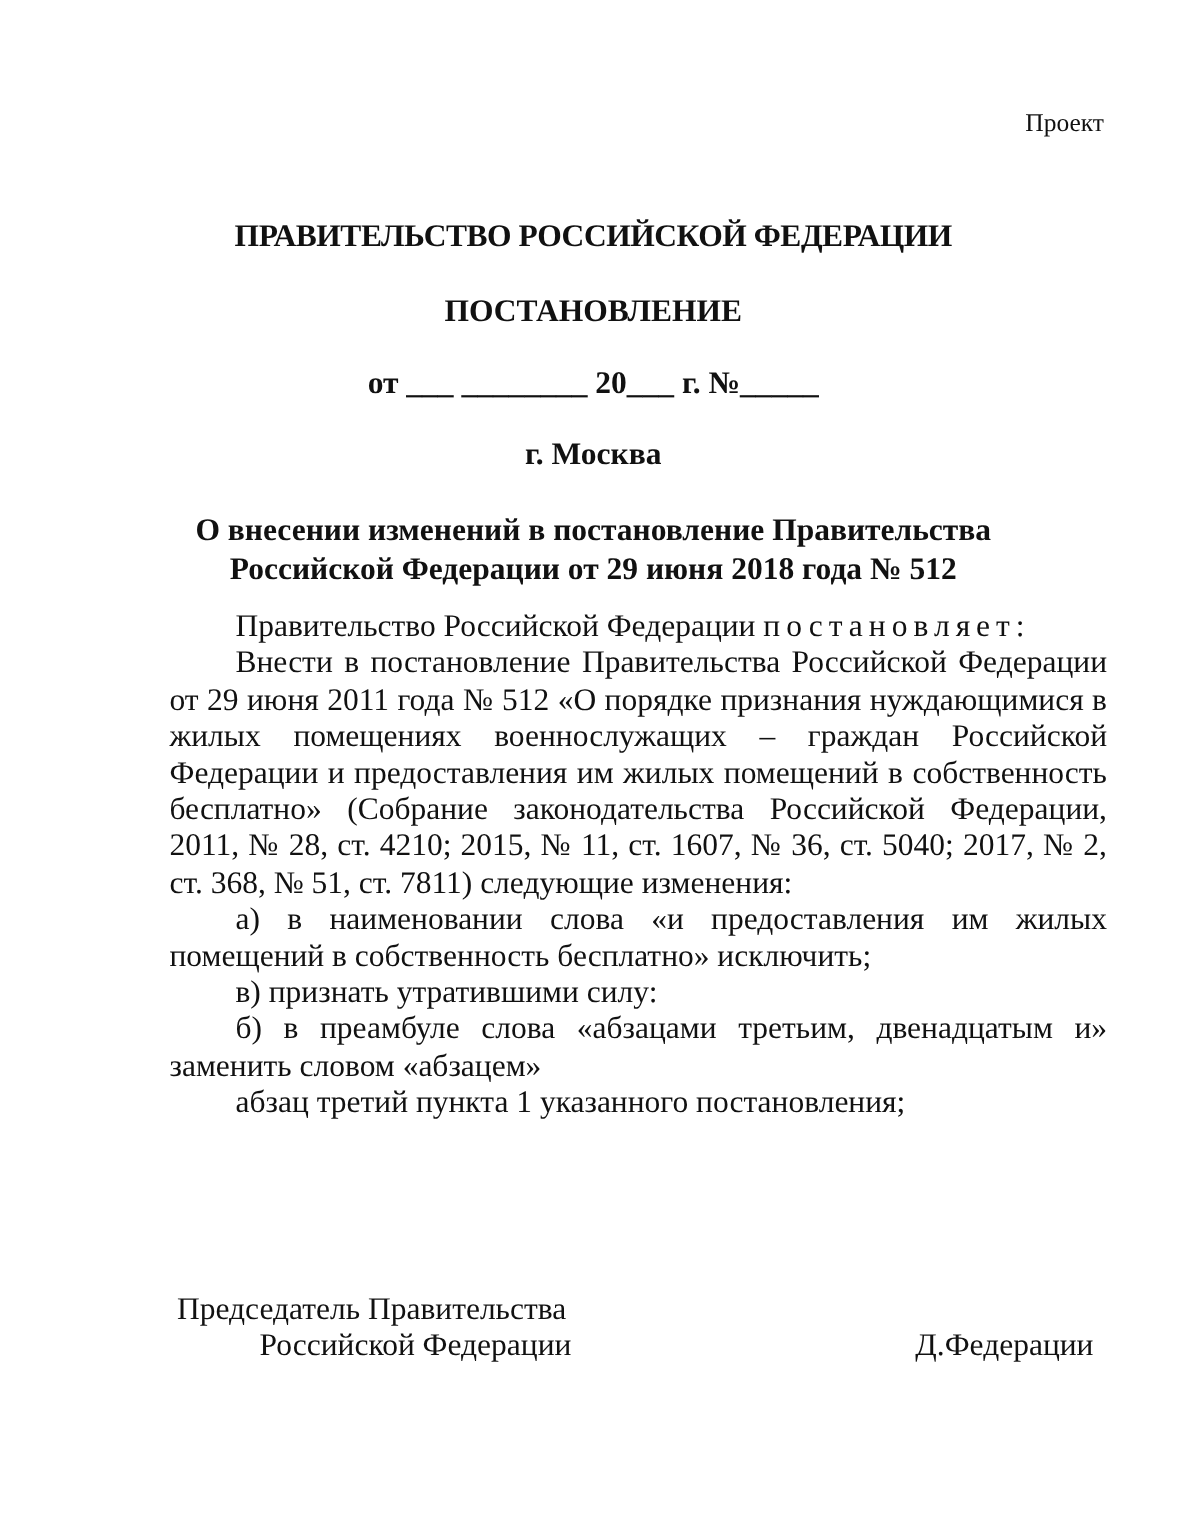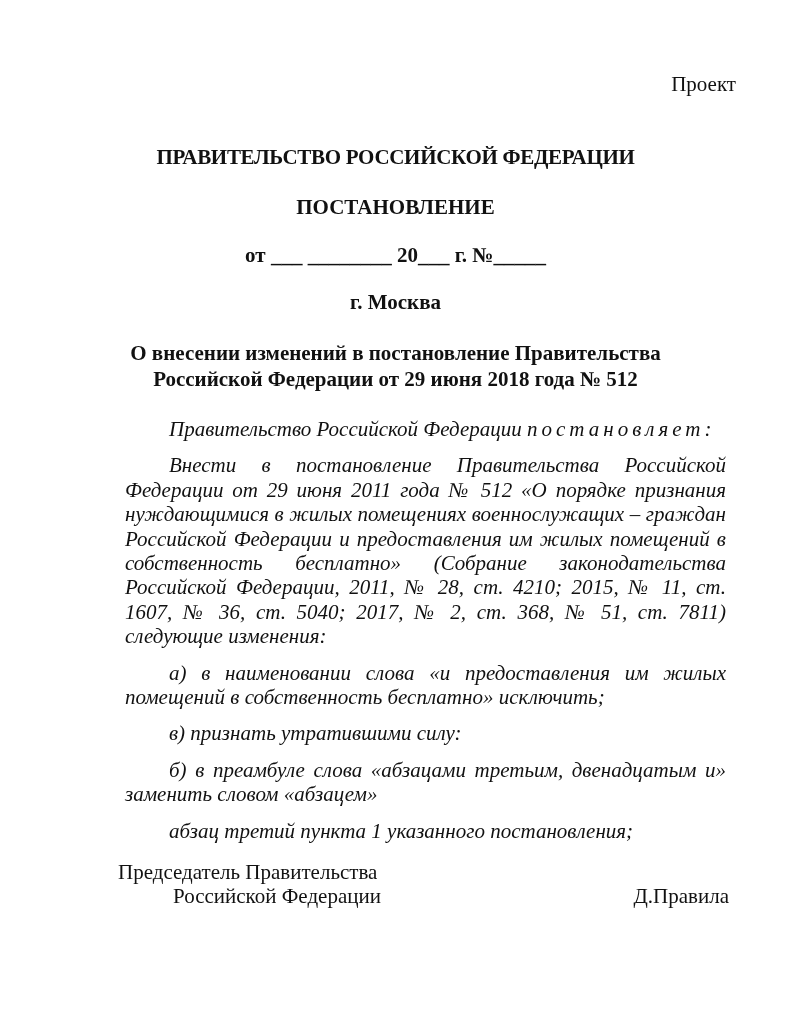--- a/index.html
+++ b/index.html
@@ -1,31 +1,31 @@
 <!DOCTYPE html>
 <html><head>
   <meta charset="utf-8">
   <style>
     html, body { margin: 0; padding: 0; background: #ffffff; }
     body {
       width: 791px; height: 1024px; position: relative; overflow: hidden;
       font-family: "Liberation Serif", serif; color: #111111;
     }
     .abs { position: absolute; }
-    .draft { right: 55px; top: 72px; font-size: 21px; }
+    .draft { right: 55px; top: 72px; font-size: 17px; }
     .center { left: 0; width: 791px; text-align: center; font-weight: bold; }
     .gov { top: 145px; font-size: 21px; letter-spacing: -0.3px; }
     .res { top: 195px; font-size: 21px; }
     .date { top: 243px; font-size: 21px; }
     .city { top: 290px; font-size: 21px; }
     .title { top: 340px; font-size: 21px; line-height: 26px; }
     .body {
       left: 113px; width: 625px; top: 405px; font-size: 21px; line-height: 24.4px;
     }
-    .body p { margin: 12px; text-align: justify; text-align-last: left; font-style: italic; }
+    .body p { margin: 0; text-align: justify; text-align-last: left; }
     .indent { text-indent: 44px; }
     .spaced { letter-spacing: 4px; }
     .sig1 { left: 118px; top: 860px; font-size: 21px; }
     .sig2 { left: 145px; top: 884px; font-size: 21px; margin-left: 28px; }
     .sig3 { right: 62px; top: 884px; font-size: 21px; }
   </style>
 </head>
 <body>
 
 <div class="abs draft">Проект</div>
@@ -44,13 +44,13 @@
   <p class="indent"><span>Правительство Российской Федерации </span><span class="spaced">постановляет:</span></p>
   <p class="indent">Внести в постановление Правительства Российской Федерации от 29 июня 2011 года № 512 «О порядке признания нуждающимися в жилых помещениях военнослужащих – граждан Российской Федерации и предоставления им жилых помещений в собственность бесплатно» (Собрание законодательства Российской Федерации, 2011, № 28, ст. 4210; 2015, № 11, ст. 1607, № 36, ст. 5040; 2017, № 2, ст. 368, № 51, ст. 7811) следующие изменения:</p>
   <p class="indent">а) в наименовании слова «и предоставления им жилых помещений в собственность бесплатно» исключить;</p>
   <p class="indent">в) признать утратившими силу:</p>
   <p class="indent">б) в преамбуле слова «абзацами третьим, двенадцатым и» заменить словом «абзацем»</p>
   <p class="indent">абзац третий пункта 1 указанного постановления;</p>
 </div>
 
 <div class="abs sig1">Председатель Правительства</div>
 <div class="abs sig2">Российской Федерации</div>
-<div class="abs sig3">Д.Правила</div>
+<div class="abs sig3">Д.Федерации</div>
 
 </body></html>

